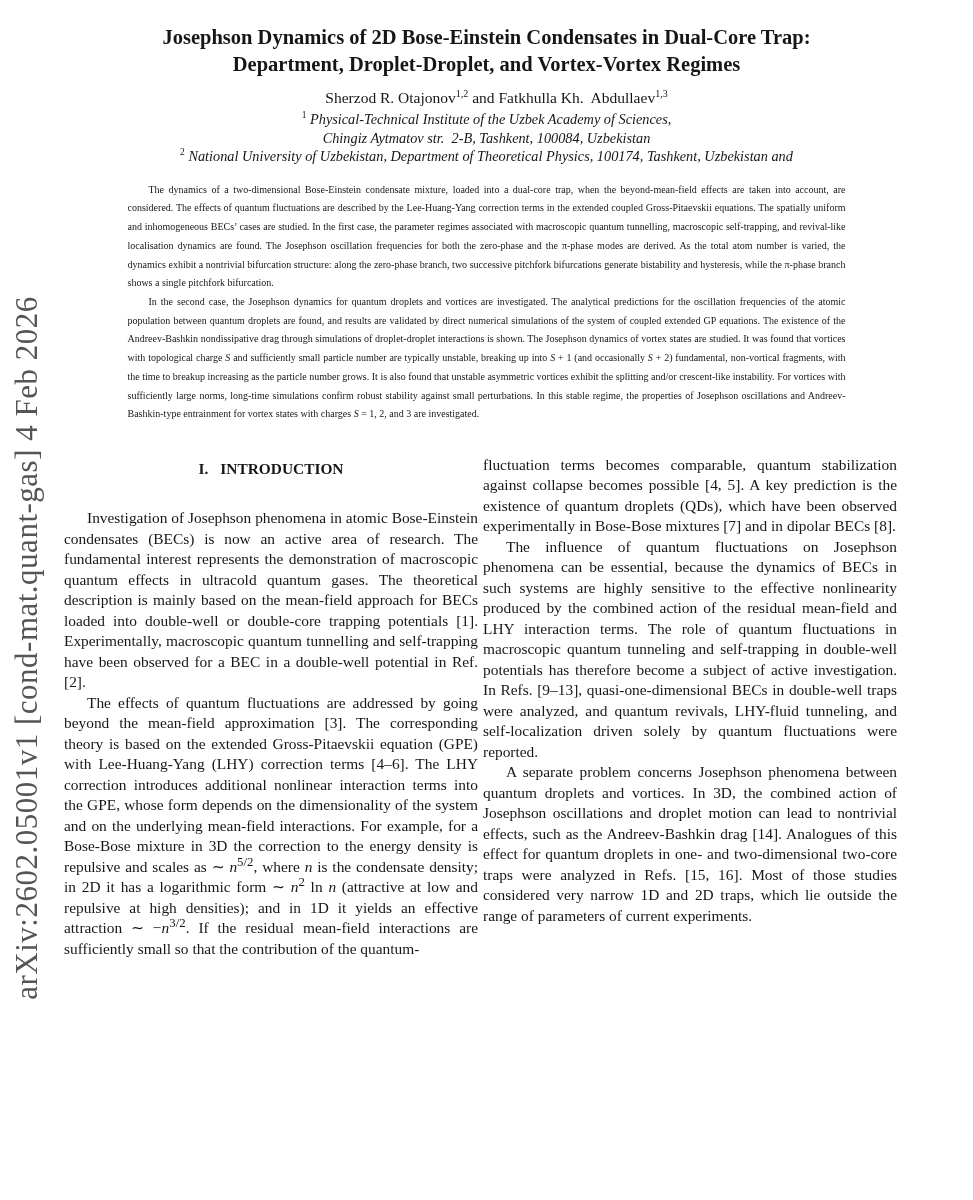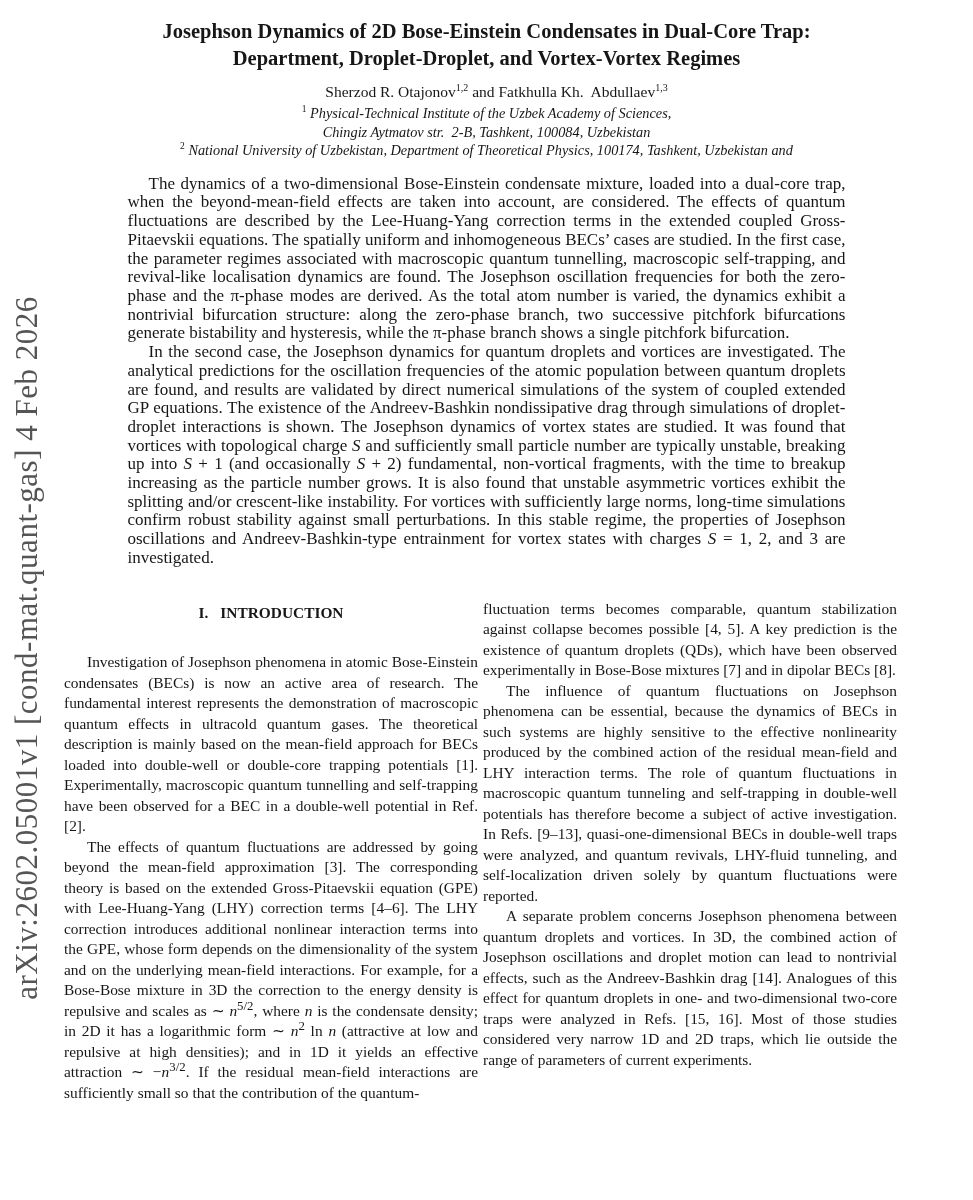--- a/index.html
+++ b/index.html
@@ -22,42 +22,42 @@
     font-size: 31px;
     color: #555555;
     letter-spacing: 0.5px;
   }
 
   .title {
     text-align: center;
     font-weight: bold;
     font-size: 20.5px;
     line-height: 27px;
-    padding-top: 18px;
+    padding-top: 24px;
   }
   .authors {
     text-align: center;
     font-size: 15.5px;
     margin-top: 11px;
     padding-left: 20px;
   }
   .authors sup { font-size: 10px; }
   .affiliations {
     text-align: center;
     font-style: italic;
     font-size: 14.3px;
     line-height: 18.6px;
     margin-top: 3px;
   }
   .affiliations sup { font-size: 9.5px; font-style: normal; }
 
   .abstract {
     width: 718px;
     margin: 15px auto 0 auto;
-    font-size: 17px;
+    font-size: 10px;
     line-height: 18.7px;
     text-align: justify;
   }
   .abstract p { text-indent: 21px; }
 
   .columns {
     display: flex;
     gap: 5px;
     padding-left: 64px;
     padding-right: 61px;

